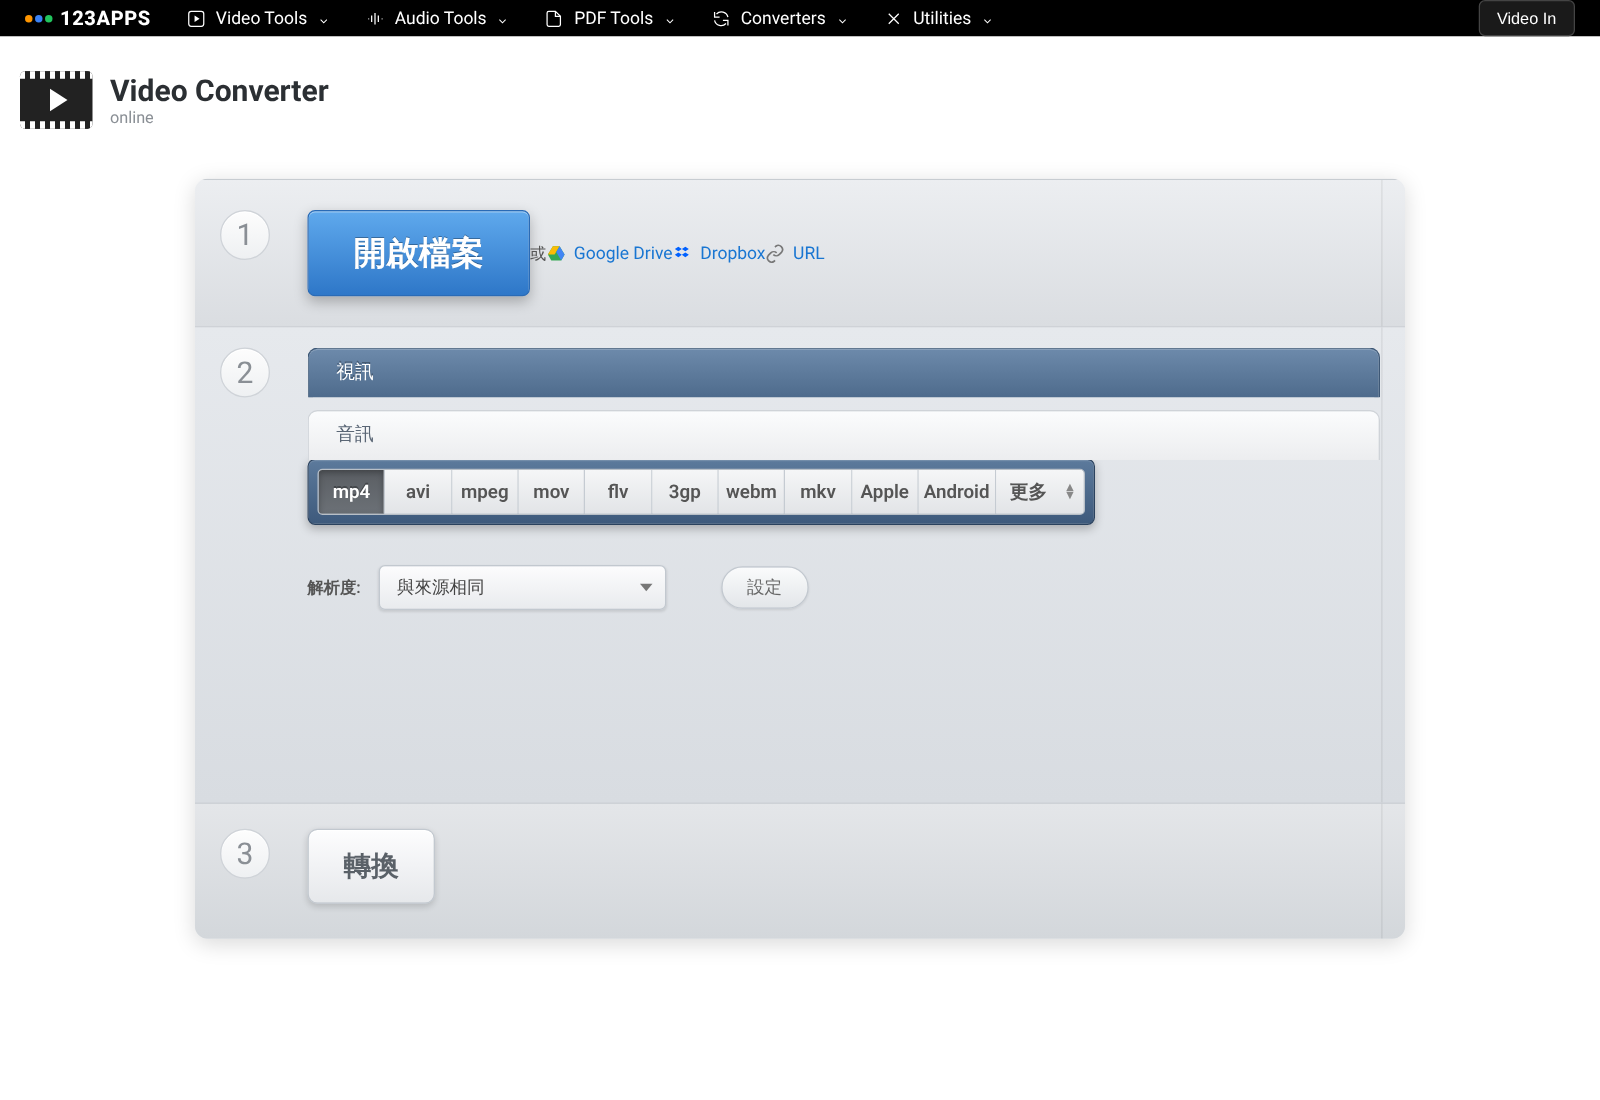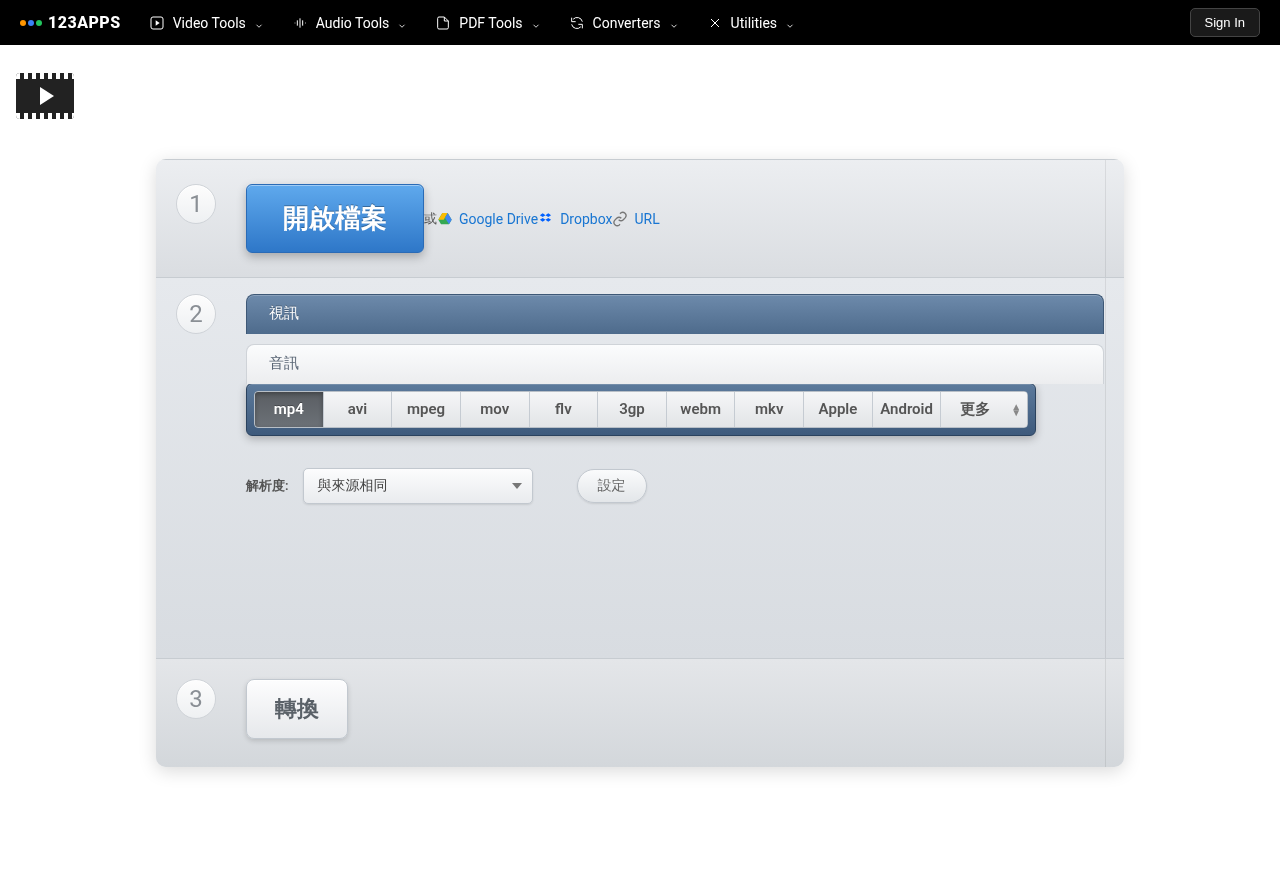--- a/index.html
+++ b/index.html
@@ -1,19 +1,19 @@
 <!DOCTYPE html>
 <html><head>
 <meta charset="utf-8">
 <style>
 * { margin: 0; padding: 0; box-sizing: border-box; }
 body { font-family: -apple-system, BlinkMacSystemFont, "Segoe UI", Roboto, Arial, sans-serif; background: #fff; width: 1280px; height: 880px; overflow: hidden; }
 
 
-.topnav { background: #000; height: 45px; display: flex; align-items: center; padding: 0 20px; justify-content: space-between; }
+.topnav { background: #000; height: 29px; display: flex; align-items: center; padding: 0 20px; justify-content: space-between; }
 .topnav-left { display: flex; align-items: center; gap: 28px; }
 .logo { display: flex; align-items: center; gap: 2px; font-weight: 800; letter-spacing: 0.5px; color: #fff; font-size: 16px; }
 .logo-dots { display: inline-flex; gap: 2px; margin-right: 4px; }
 .logo-dots span { width: 6px; height: 6px; border-radius: 50%; display: inline-block; }
 .dot-o { background: #ff9500; }
 .dot-b { background: #3b82f6; }
 .dot-g { background: #22c55e; }
 .nav-item { display: flex; align-items: center; gap: 8px; color: #fff; font-size: 14px; cursor: pointer; }
 .nav-icon { width: 16px; height: 16px; display: inline-flex; align-items: center; justify-content: center; }
 .nav-icon svg { width: 16px; height: 16px; stroke: #fff; fill: none; stroke-width: 1.5; }
@@ -46,21 +46,21 @@
 .src-link .icn { width:16px; height:16px; display:inline-block; }
 
 
 .step2 { background: linear-gradient(#e6e9ed,#d8dce1); min-height: 380px; }
 .step2 .step-content { flex:1; }
 .tabs { display:flex; gap:10px; margin-bottom:-1px; position:relative; z-index:2;flex-direction:column; }
 .tab { padding: 9px 22px 11px 22px; border-radius: 8px 8px 0 0; font-size: 15px; cursor:pointer; position:relative; }
 .tab.active { background: linear-gradient(#6d8aab,#4e6b8c); color:#fff; text-shadow:0 -1px 0 rgba(0,0,0,0.3); border:1px solid #3e5876; border-bottom:none; box-shadow: inset 0 1px 0 rgba(255,255,255,0.2); }
 .tab.inactive { background: linear-gradient(#fbfcfd,#ecedef); color:#5a6675; border:1px solid #cfd3d8; border-bottom:none; }
 
-.format-bar { background: linear-gradient(#5c7a9c,#3e5a7c); border:1px solid #2b425e; border-radius: 6px; padding: 7px; box-shadow: 0 3px 8px rgba(0,0,0,0.25), inset 0 1px 0 rgba(255,255,255,0.15); display:flex; width: 790px; }
+.format-bar { background: linear-gradient(#5c7a9c,#3e5a7c); border:1px solid #2b425e; border-radius: 6px; padding: 7px; box-shadow: 0 3px 8px rgba(0,0,0,0.25), inset 0 1px 0 rgba(255,255,255,0.15); display:flex; width: 630px; }
 .fmt-row { display:flex; flex:1; background: linear-gradient(#f5f6f7,#e3e5e8); border-radius:4px; overflow:hidden; border:1px solid #b8bfc7; }
 .fmt { flex:1; padding: 8px 4px; text-align:center; font-size:15px; font-weight:600; color:#555; border-right:1px solid #c5cbd2; cursor:pointer; background: linear-gradient(#f5f6f7,#e2e4e7); }
 .fmt:last-child { border-right:none; }
 .fmt.active { background: linear-gradient(#5a5e63,#6c7177); color:#fff; text-shadow:0 -1px 0 rgba(0,0,0,0.3); box-shadow: inset 0 2px 5px rgba(0,0,0,0.3); }
 .fmt.more { position:relative; padding-right:22px; }
 .more-arr { position:absolute; right:6px; top:50%; transform:translateY(-50%); font-size:10px; color:#888; line-height:6px; }
 
 .settings-row { display:flex; align-items:center; gap: 14px; margin-top: 32px; }
 .lbl { font-size:13px; font-weight:600; color:#555; }
 .dropdown { background: linear-gradient(#fcfcfd,#e9ebee); border:1px solid #c2c8cf; border-radius:5px; padding: 8px 33px 8px 14px; font-size:14px; color:#444; position:relative; width: 230px; cursor:pointer; box-shadow: 0 1px 2px rgba(0,0,0,0.1); }
@@ -143,27 +143,31 @@
           <svg viewBox="0 0 24 24">
             <path d="M6 18L18 6M6 6l12 12"></path>
           </svg>
         </span>
       <span>Utilities</span>
       <span class="chev"><svg viewBox="0 0 24 24">
             <path d="M6 9l6 6 6-6"></path>
           </svg></span>
     </div>
   </div>
-  <button class="signin">Sign In</button>
+  <button class="signin">Video In</button>
 </div>
 
 <div class="heading">
   <div class="app-icon">
       <div class="tri"></div>
     </div>
+  <div class="heading-text">
+    <h1>Video Converter</h1>
+    <div class="sub">online</div>
+  </div>
 </div>
 
 <div class="panel">
 
   <div class="step step1">
     <div class="step-num">1</div>
     <div class="open-row">
       <button class="open-btn">開啟檔案</button>
       <span class="or-text">或</span>
       <a class="src-link">

